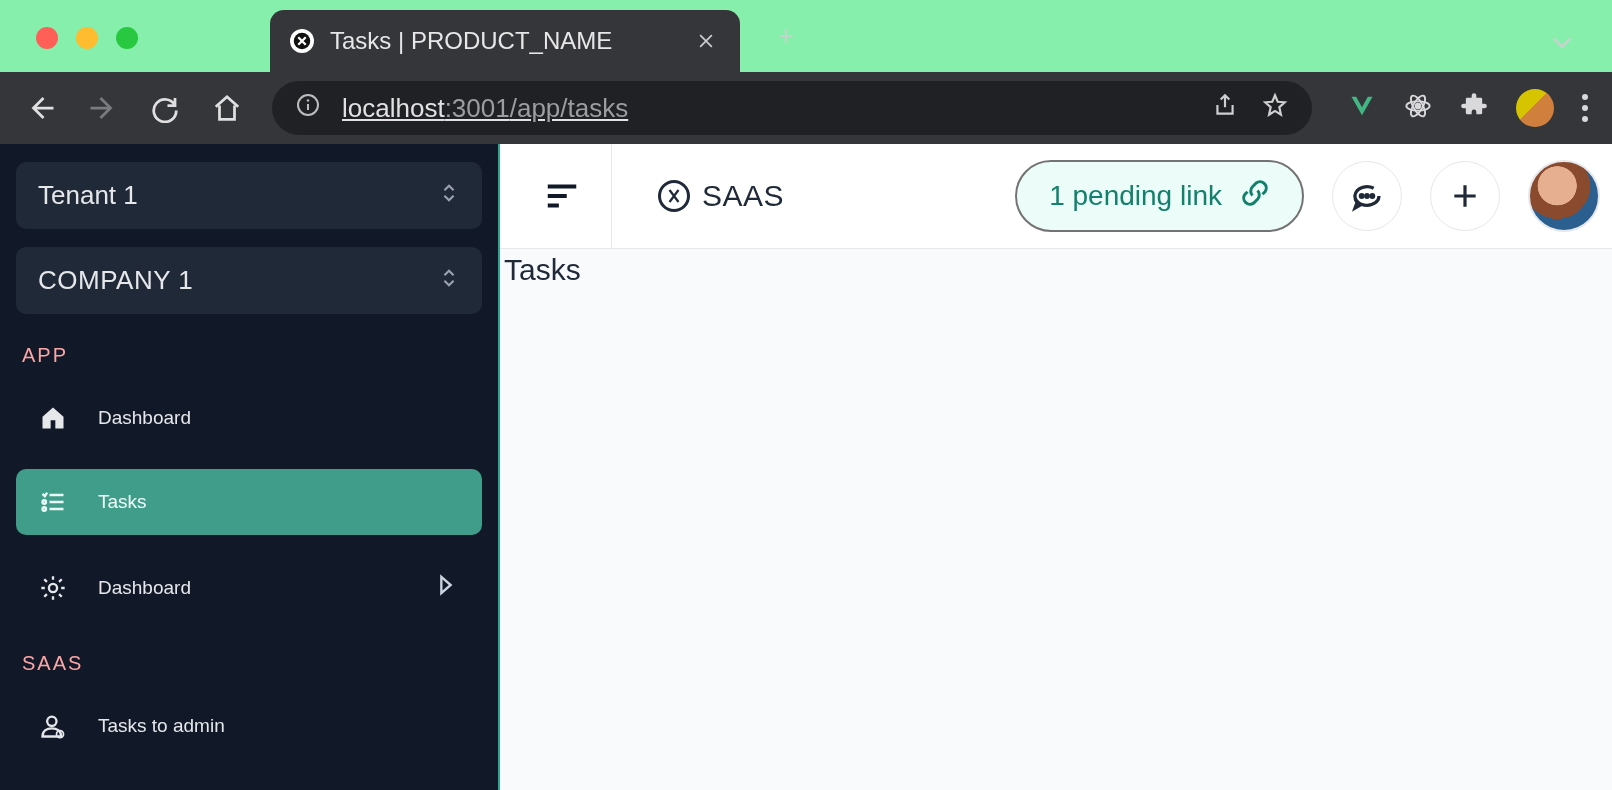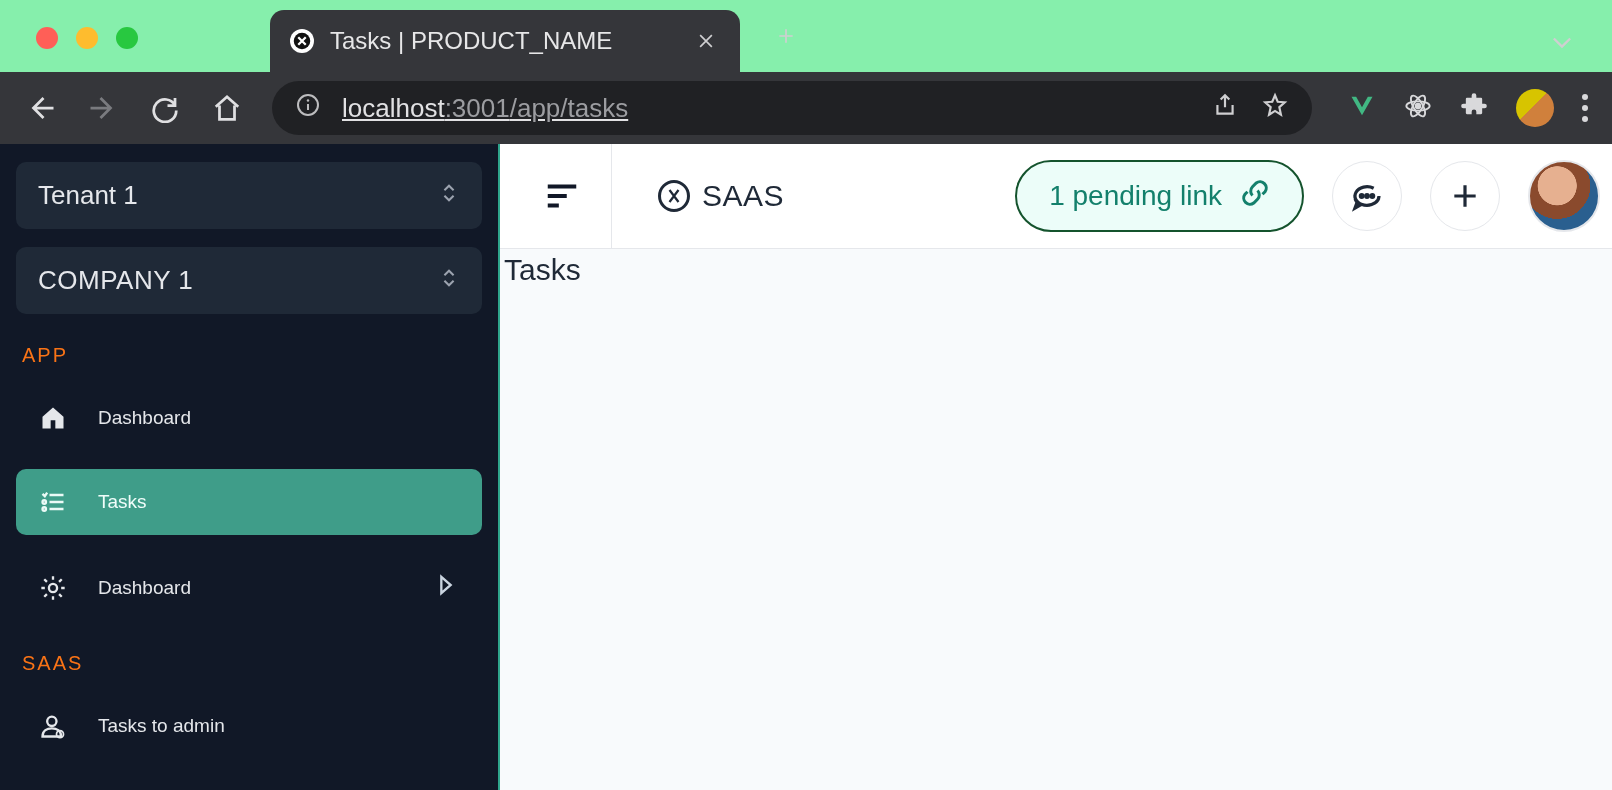--- a/index.html
+++ b/index.html
@@ -33,39 +33,39 @@
   .ext .avatar { width:38px;height:38px;border-radius:50%; background:linear-gradient(135deg,#d7c400 0 45%, #d0803c 45% 100%);}
   .kebab { display:flex;flex-direction:column;gap:5px;}
   .kebab span{width:6px;height:6px;border-radius:50%;background:#d9d9db;}
 
   
   .app { display:flex; height:calc(790px - 144px); }
   .sidebar { width:500px; background:#111827; color:#e5e7eb; border-right:2px solid #2fa58c; display:flex; flex-direction:column; padding:18px 16px; gap:18px;}
   .selector { background:#1f2937; border-radius:10px; padding:18px 22px; display:flex; align-items:center; justify-content:space-between; cursor:pointer; color:#e5e7eb; font-size:26px;}
   .selector.company { text-transform:uppercase; letter-spacing:0.5px;}
   .updown svg{width:22px;height:22px; stroke:#9ca3af; stroke-width:2.2; fill:none;}
-  .section-label { color:#f97316; font-size:20px; letter-spacing:2px; margin:12px 6px 0 6px;}
+  .section-label { color:#fca5a5; font-size:20px; letter-spacing:2px; margin:12px 6px 0 6px;}
   .nav-item { display:flex; align-items:center; gap:30px; padding:18px 22px; border-radius:10px; font-size:19px; cursor:pointer; color:#e5e7eb;}
   .nav-item .icon{ width:30px;height:30px; display:flex;align-items:center;justify-content:center;}
   .nav-item .chev-right{ margin-left:auto; color:#cbd5e1;}
   .nav-item.active { background:#3f9d89; color:#f0fdfa;}
   .nav-item svg{ width:28px;height:28px; stroke:currentColor; stroke-width:2; fill:none;}
   .nav-item .home-icon svg{ fill:#e5e7eb; stroke:none;}
   .nav-item.active svg{ stroke:#eafaf6;}
 
   .main { flex:1; background:#f8fafc; display:flex; flex-direction:column;}
   .topbar { height:104px; background:#fff; display:flex; align-items:center; padding:0 12px 0 12px; gap:10px;}
   .hamburger-box { width:100px; height:100%; border-right:1px solid #e5e7eb; display:flex;align-items:center;justify-content:center; cursor:pointer;}
   .hamburger-box svg{ width:38px;height:38px; stroke:#111827; stroke-width:2.4; fill:none;}
   .brand { display:flex; align-items:center; gap:12px; margin-left:36px; font-size:30px; color:#1f2937; letter-spacing:0.5px;}
   .brand .logo{ width:32px;height:32px; border-radius:50%; border:3px solid #1f2937; display:flex;align-items:center;justify-content:center;}
   .brand .logo svg{width:18px;height:18px;}
   .brand .bold{ font-weight:800;}
   .spacer{flex:1;}
-  .pill { border:2px solid #14532d; color:#13806c; background:#ecfdf9; border-radius:60px; height:72px; padding:0 32px; display:flex; align-items:center; gap:18px; font-size:28px; cursor:pointer;}
+  .pill { border:2px solid #737373; color:#13806c; background:#ecfdf9; border-radius:60px; height:72px; padding:0 32px; display:flex; align-items:center; gap:18px; font-size:28px; cursor:pointer;}
   .pill svg{ width:30px;height:30px; stroke:#13806c; stroke-width:2.4; fill:none;}
   .circle-btn { width:70px;height:70px; border-radius:50%; border:1px solid #e5e7eb; background:#fff; display:flex;align-items:center;justify-content:center; cursor:pointer; margin-left:18px;}
   .circle-btn svg{ width:32px;height:32px; stroke:#1f2937; stroke-width:2.4; fill:none;}
   .avatar-lg{ width:72px;height:72px;border-radius:50%; background:radial-gradient(circle at 40% 35%, #e6b090 0 32%, #8a4a2d 33% 55%, #2a5f8f 55% 100%); border:2px solid #e5e7eb; margin-left:18px; cursor:pointer;}
 
   .content { border-top:1px solid #e5e7eb; padding:4px 4px; }
   .page-title{ font-size:30px; color:#1f2937; }
 </style>
 </head>
 <body>

